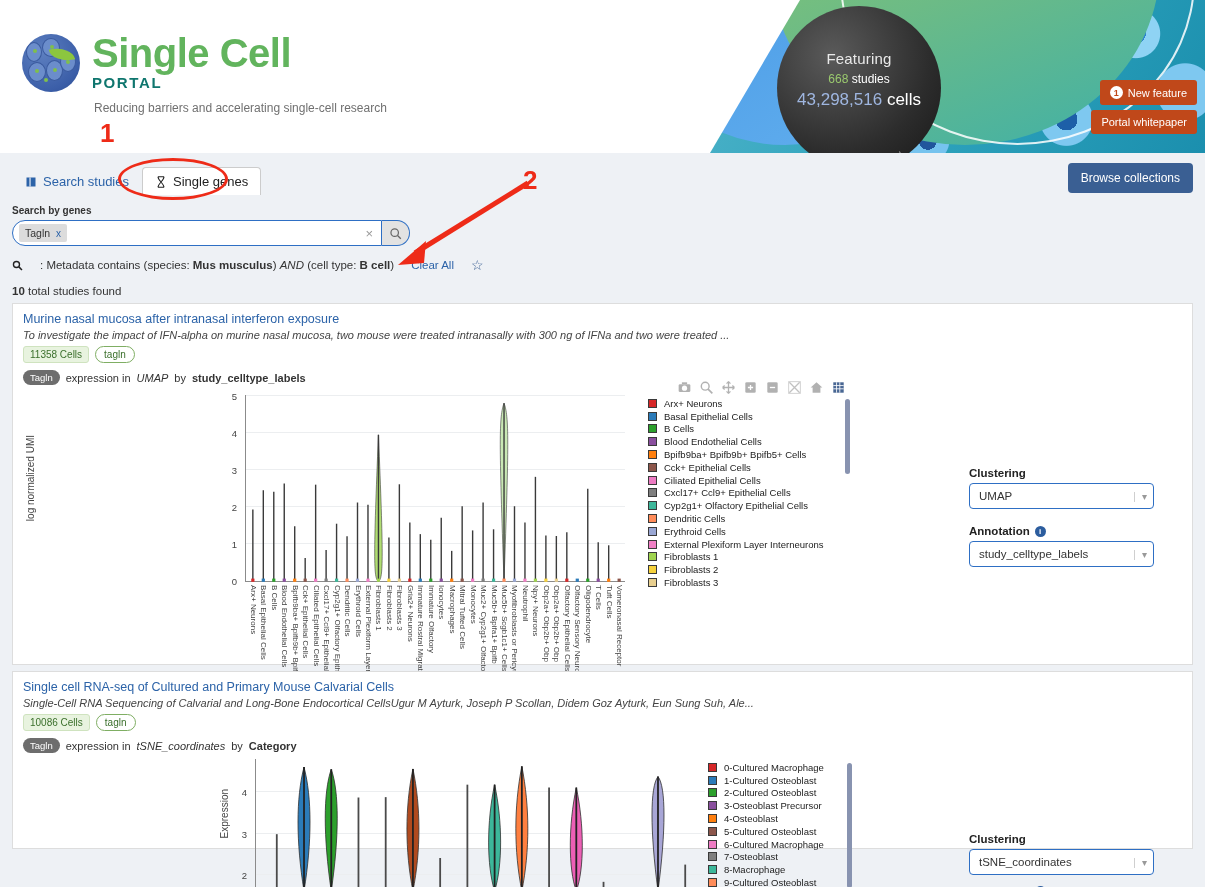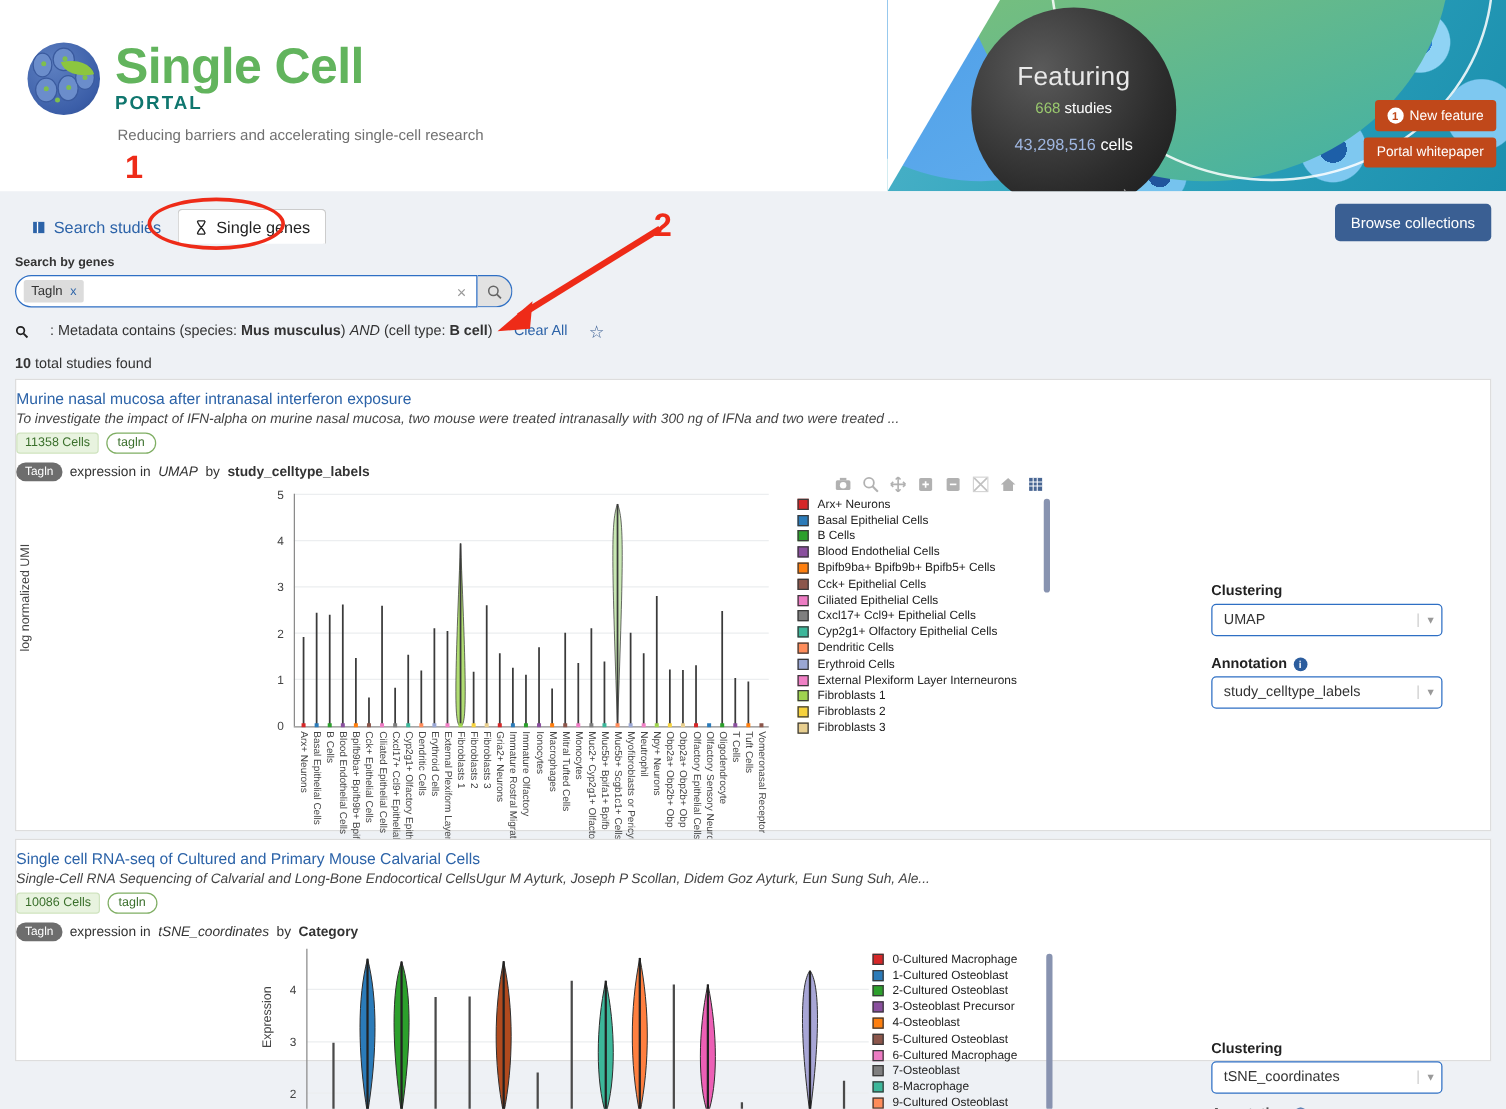--- a/index.html
+++ b/index.html
@@ -45,24 +45,24 @@
     clip-path: polygon(0 0, 100% 0, 0 100%);
   }
   .feature-circle {
     position:absolute; left:67px; top:6px; width:164px; height:164px;
     border-radius:50%;
     background:radial-gradient(circle at 34% 30%, #5a5a5a, #2c2c2c 62%, #171717 100%);
     color:#fff; text-align:center;
     display:flex; flex-direction:column; justify-content:flex-start; align-items:center;
     padding-top:44px;
   }
-  .feature-line1 { font-size:21px; color:#e9e9e9; letter-spacing:.2px; }
+  .feature-line1 { font-size:15px; color:#e9e9e9; letter-spacing:.2px; }
   .feature-line2 { font-size:12px; margin-top:5px; color:#fff; }
   .feature-line2 .num { color:#9ac96e; font-weight:400; }
-  .feature-line3 { font-size:13px; margin-top:15px; color:#fff; }
+  .feature-line3 { font-size:17px; margin-top:4px; color:#fff; }
   .feature-line3 .num { color:#9fb6e0; }
   .feature-tail {
     position:absolute; left:196px; top:140px; width:40px; height:40px;
     border-left:1px solid #9a9a9a; transform:rotate(-28deg);
   }
   .banner-btns { position:absolute; right:8px; top:80px; display:flex; flex-direction:column; gap:5px; align-items:flex-end;}
   .btn-orange {
     background:#c0481a; color:#fff; border:none; border-radius:3px;
     font-size:11px; padding:6px 10px; font-family:inherit; cursor:pointer;
     display:flex; align-items:center; gap:5px; white-space:nowrap;
@@ -130,21 +130,21 @@
     cursor:pointer; color:#666;
   }
   .filter-row { display:flex; align-items:center; gap:17px; margin-top:11px; font-size:11.5px; color:#333; }
   .filter-row .lnk { color:#2c63a8; cursor:pointer; }
   .star-icon { color:#3a5f93; font-size:14px; cursor:pointer; }
   .total-found { font-size:11.5px; color:#333; margin-top:12px; }
   .total-found b { font-weight:bold; }
 
   
   .results { padding:0 12px; }
-  .study-card { background:#fff; border:1px solid #ddd; margin-top:6px; padding:8px 10px 4px 0; position:relative; }
+  .study-card { background:#fff; border:1px solid #ddd; margin-top:6px; padding:8px 10px 4px 10px; position:relative; }
   .study-title { color:#2c63a8; font-size:12.5px; cursor:pointer; }
   .study-desc { font-size:11px; font-style:italic; color:#444; margin-top:3px; }
   .pill-row { display:flex; gap:6px; margin-top:5px; align-items:center; }
   .pill-cells {
     background:#e8f3df; border:1px solid #cfe3bf; color:#3a6f2b; border-radius:3px;
     font-size:10px; padding:2px 6px;
   }
   .pill-gene {
     background:#fff; border:1px solid #7fae63; color:#3a6f2b; border-radius:9px;
     font-size:10px; padding:2px 8px;

